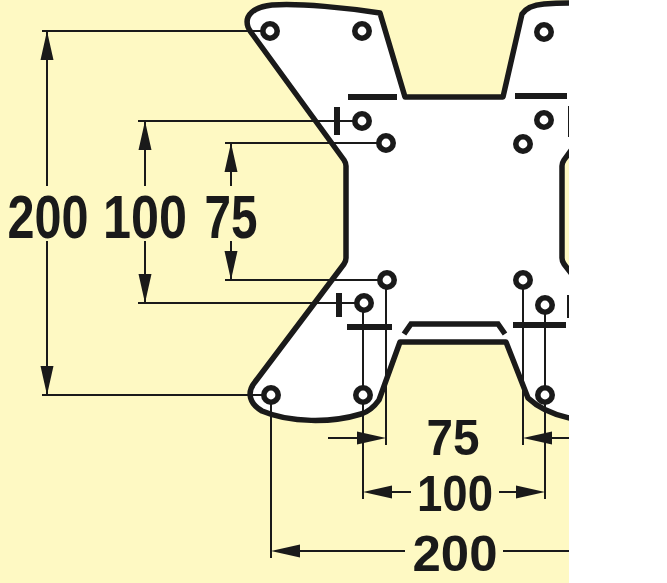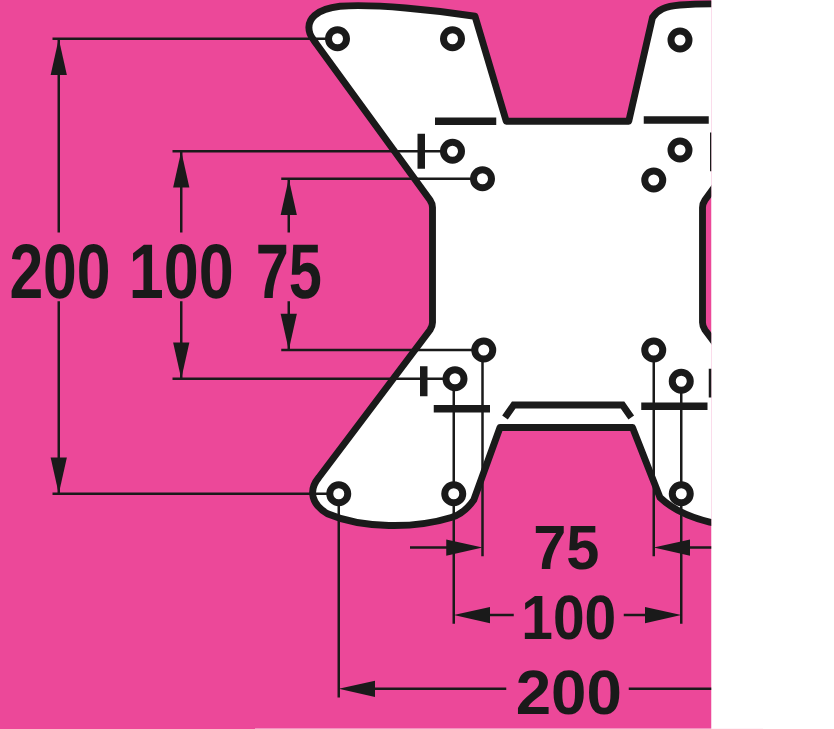--- a/index.html
+++ b/index.html
@@ -4,21 +4,21 @@
 <style>
   html, body {
     margin: 0;
     padding: 0;
     background: #ffffff;
   }
   .canvas {
     position: relative;
     width: 569px;
     height: 583px;
-    background: #ec4899;
+    background: #fef9c3;
     overflow: hidden;
     font-family: "Liberation Sans", sans-serif;
   }
   svg { display: block; }
   .outline {
     fill: #ffffff;
     stroke: #1a1a1a;
     stroke-width: 5.5;
     stroke-linejoin: round;
     stroke-linecap: round;

